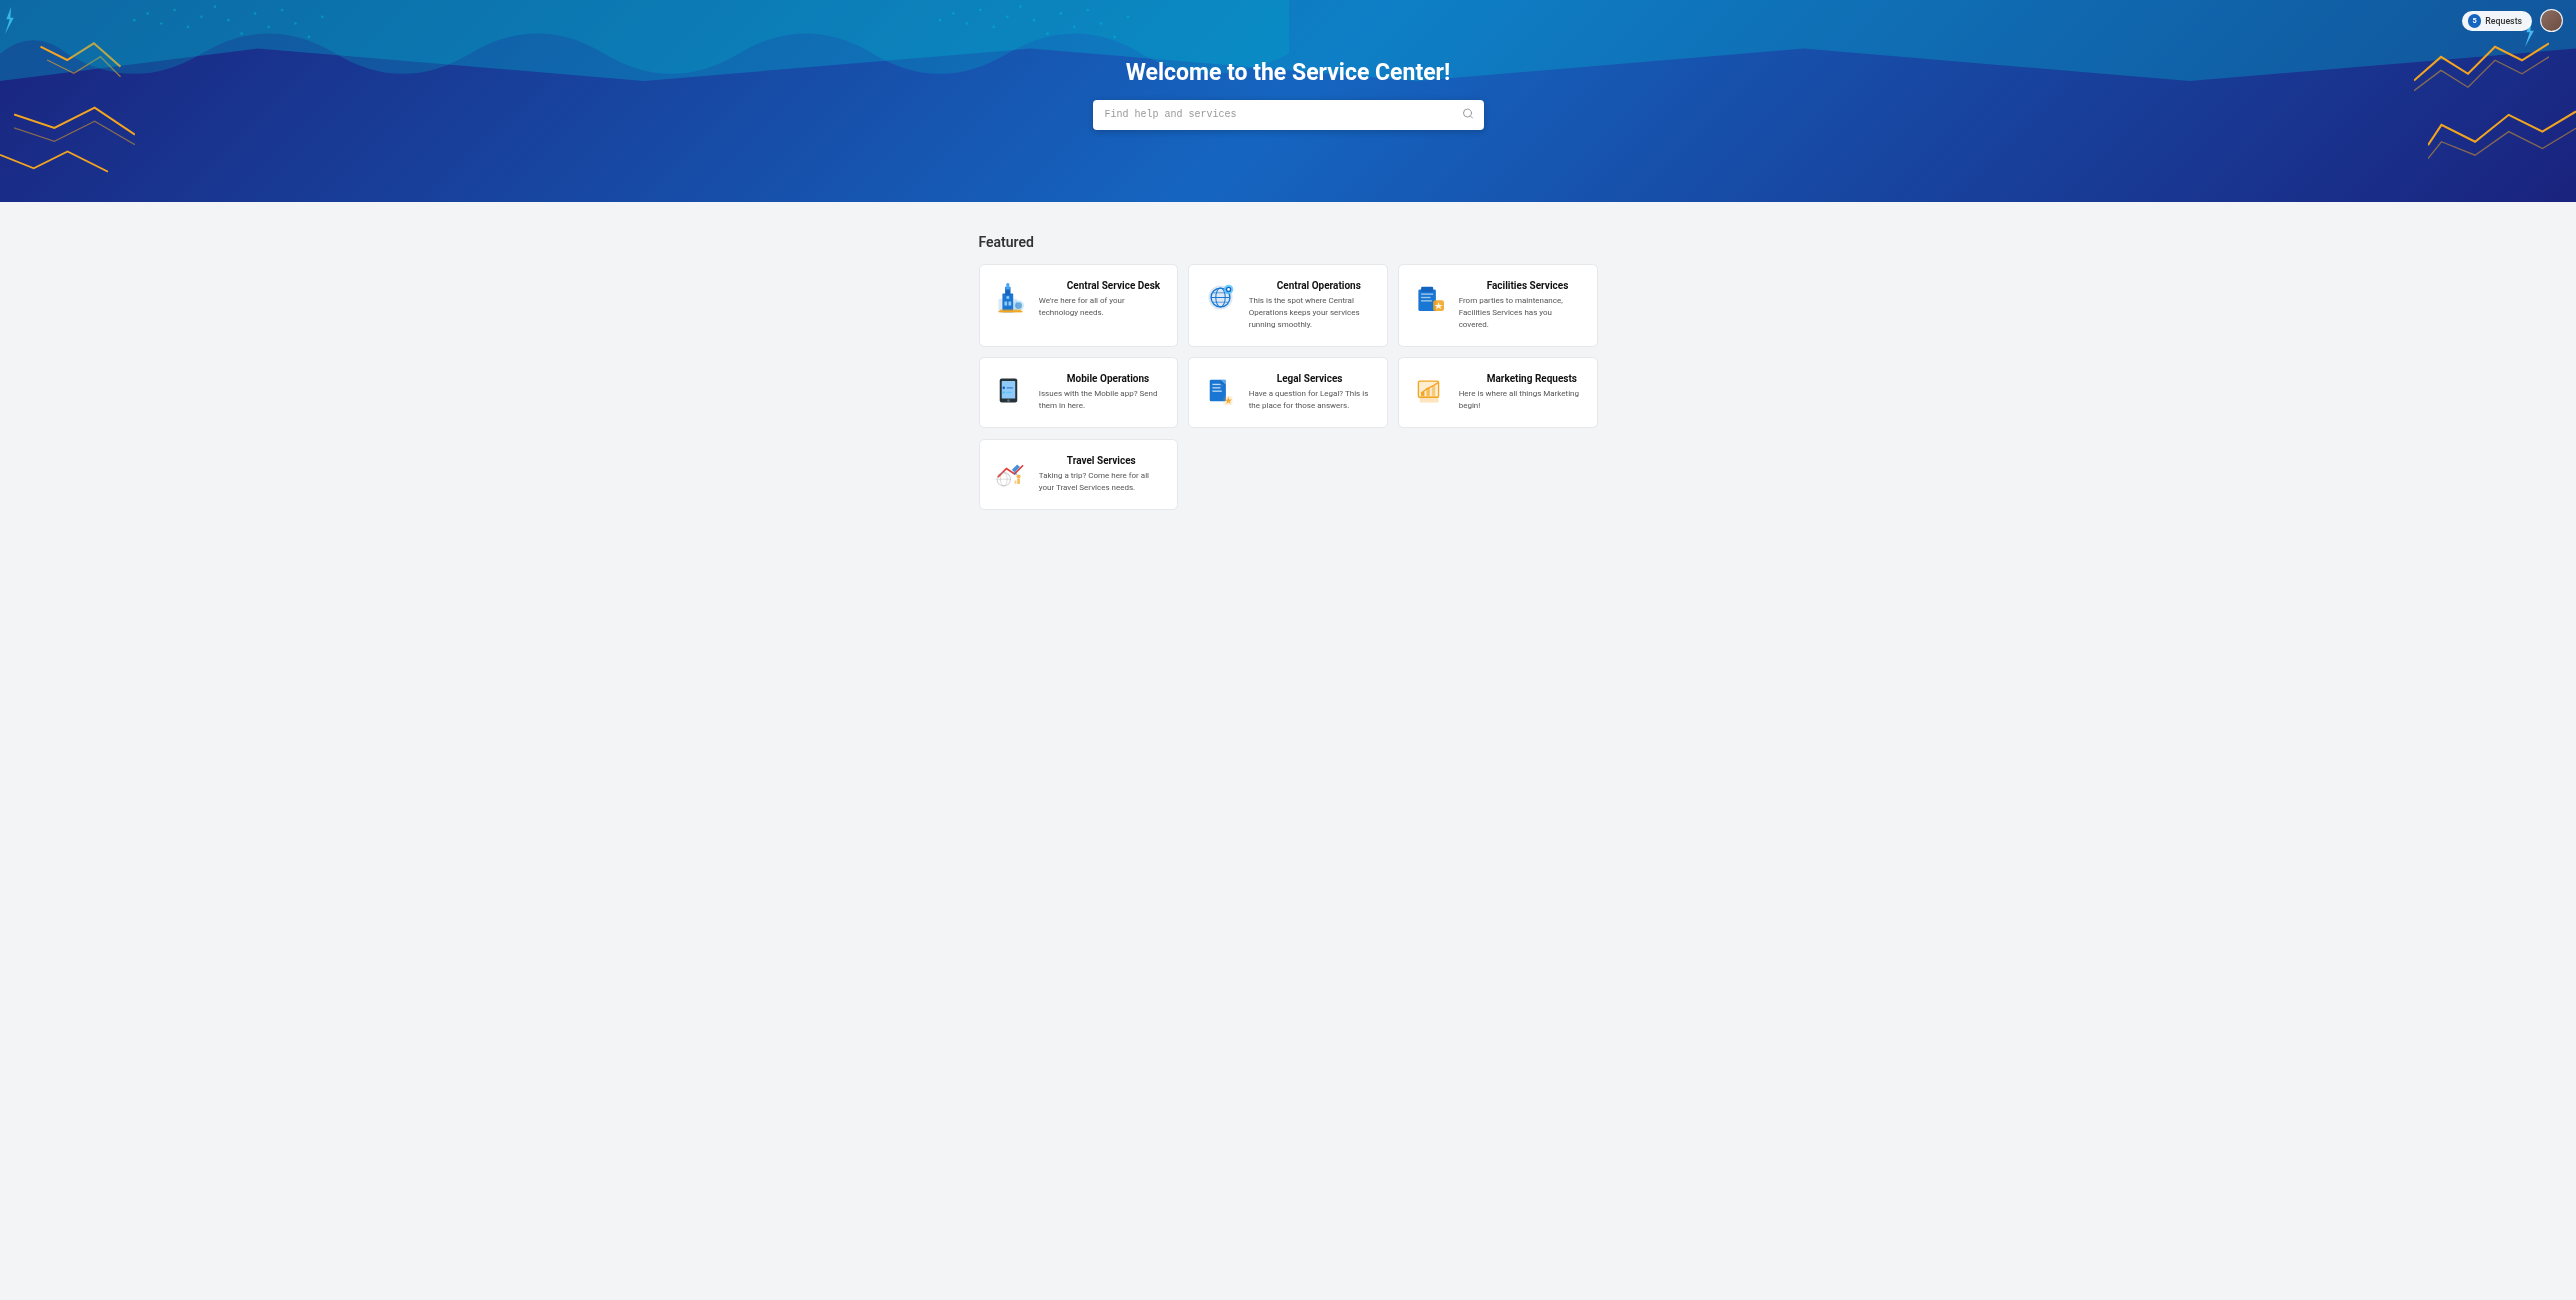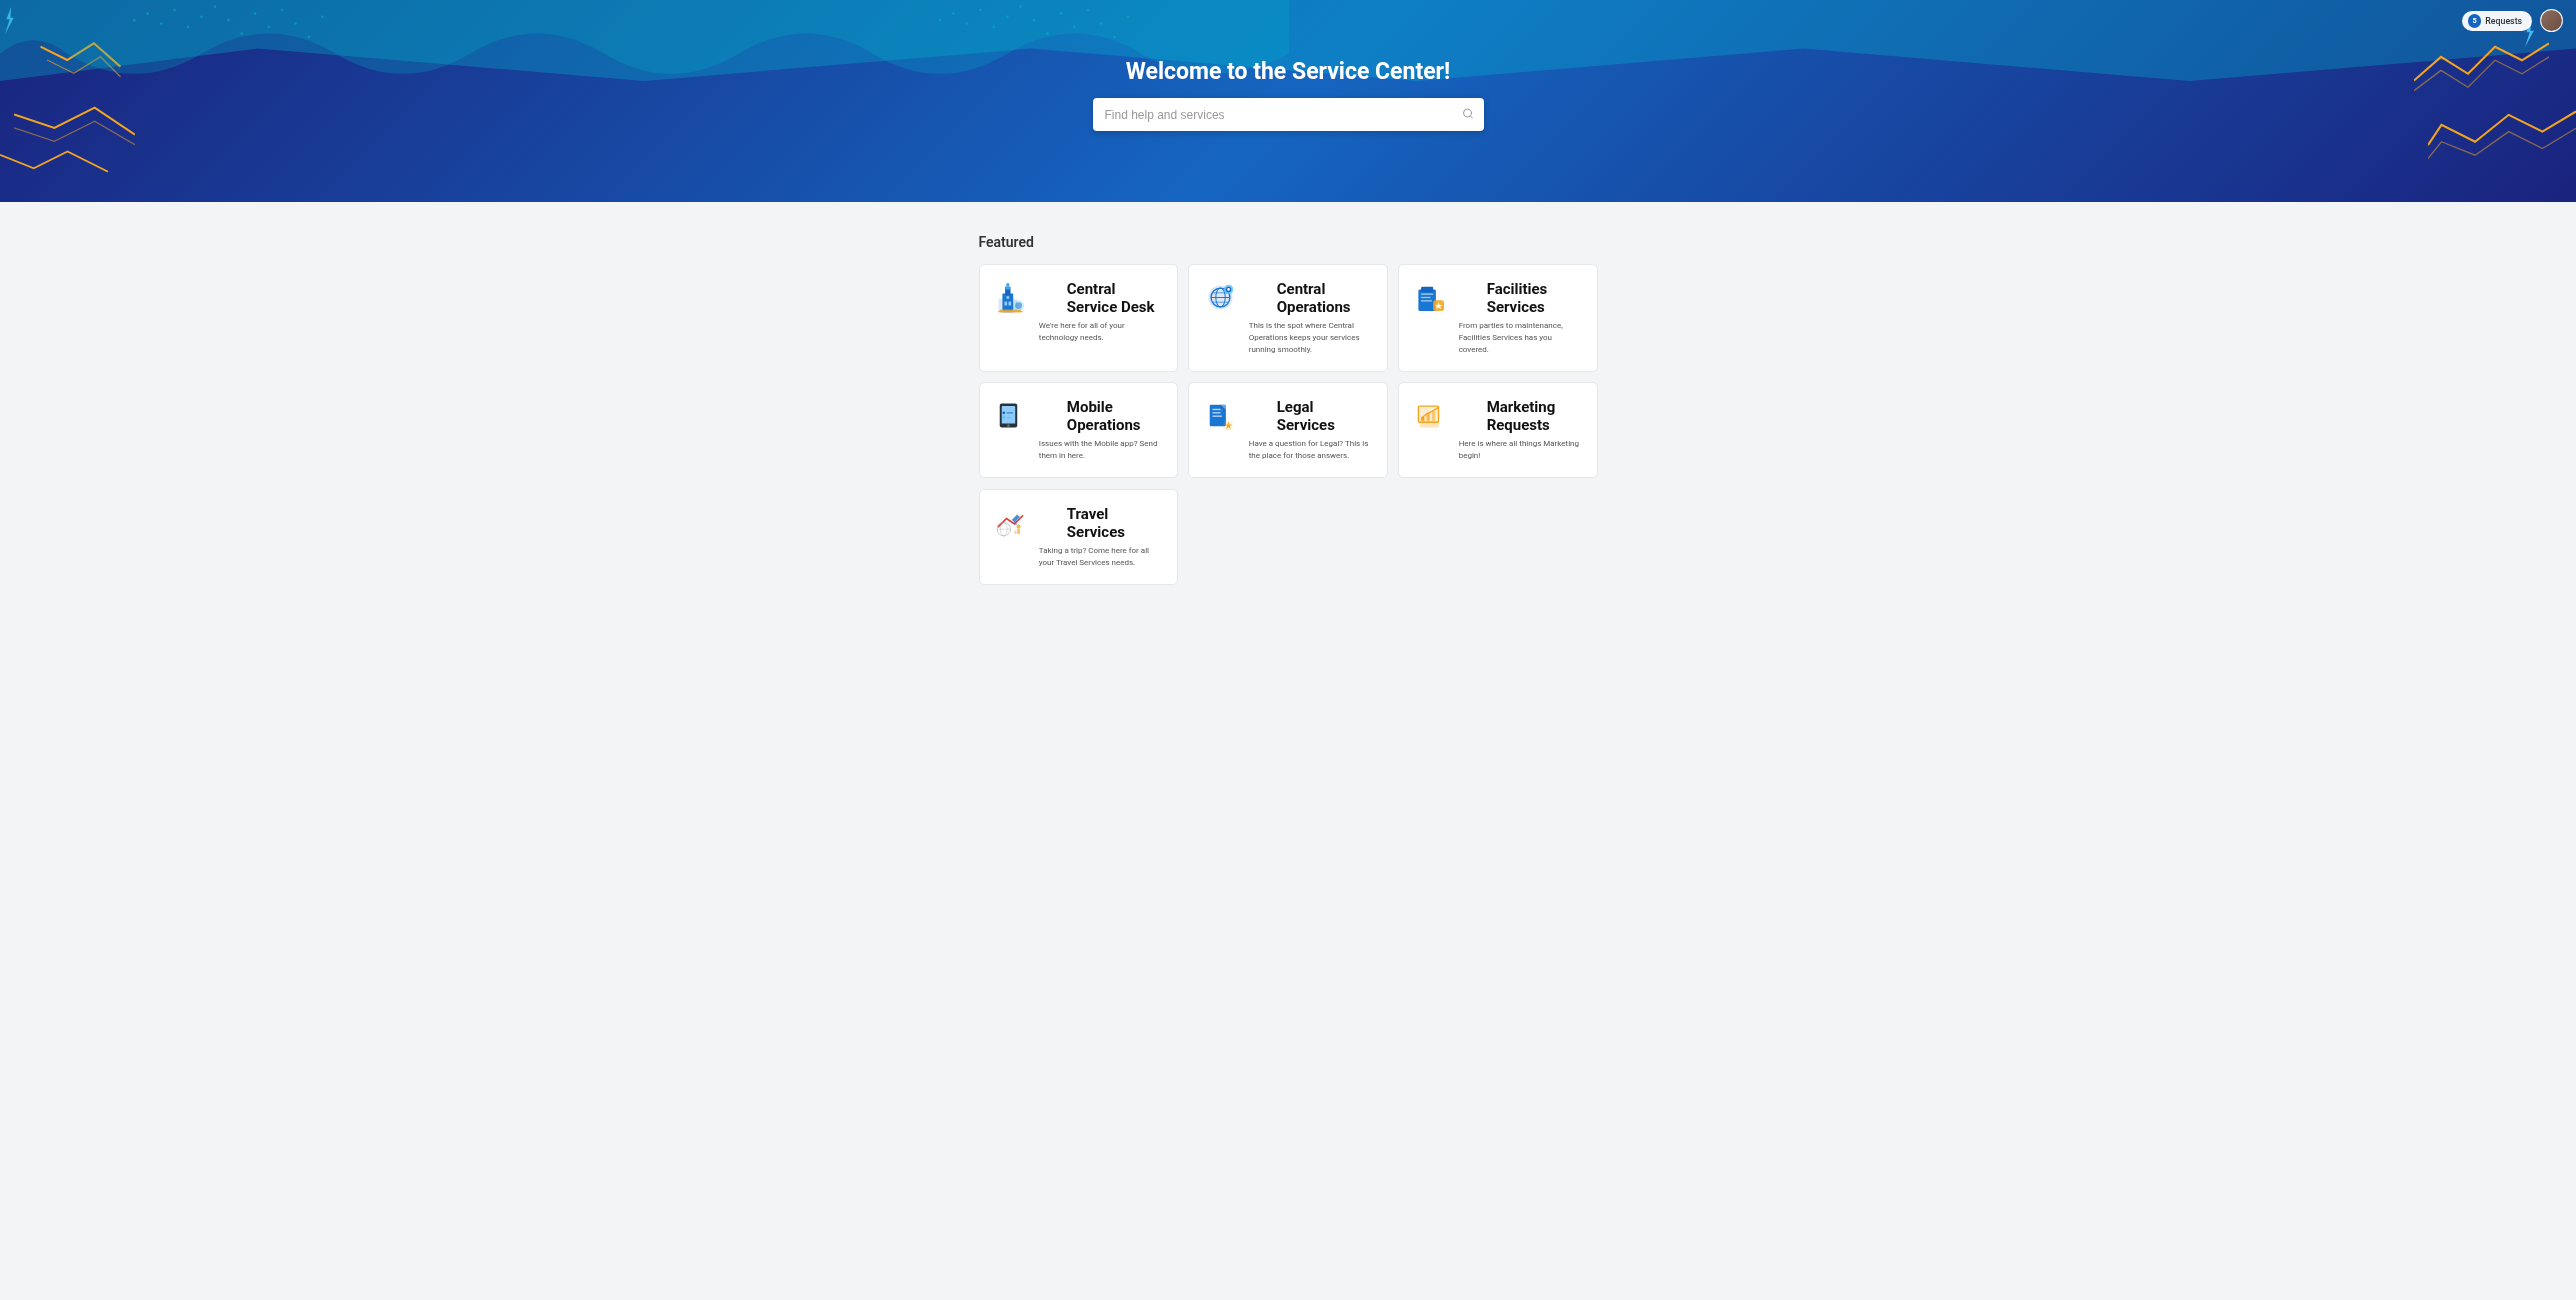--- a/index.html
+++ b/index.html
@@ -104,24 +104,25 @@
       position: relative;
       z-index: 2;
       width: 100%;
       max-width: 391px;
     }
     .search-bar input {
       width: 100%;
       padding: 9.4px 32px 9.4px 12px;
       border-radius: 4px;
       border: none;
-      font-size: 12px;
+      font-size: 10px;
       color: #555;
       outline: none;
       box-shadow: 0 1.3px 6.7px rgba(0,0,0,0.2);
+      font-family: Liberation Mono, monospace;
     }
     .search-bar input::placeholder { color: #999; }
     .search-icon-wrap {
       position: absolute;
       right: 9.4px;
       top: 50%;
       transform: translateY(-50%);
       color: #999;
       pointer-events: none;
     }
@@ -162,21 +163,21 @@
       flex-shrink: 0;
       width: 35px;
       height: 35px;
       display: flex;
       align-items: center;
       justify-content: center;
     }
 
     .card-text {}
     .card-title {
-      font-size: 15px;
+      font-size: 10px;
       font-weight: 700;
       color: #111;
       margin-bottom: 4px;
       padding-left: 28px;
     }
     .card-desc {
       font-size: 8px;
       color: #555;
       line-height: 1.5;
     }

